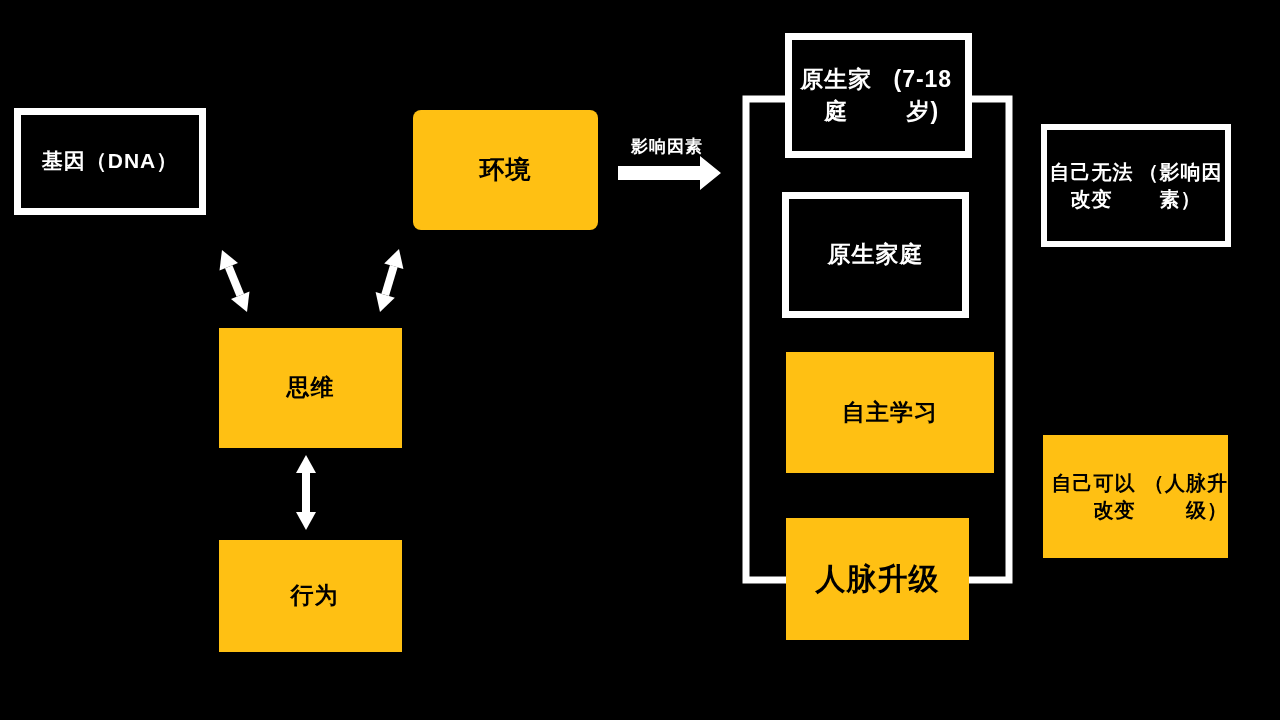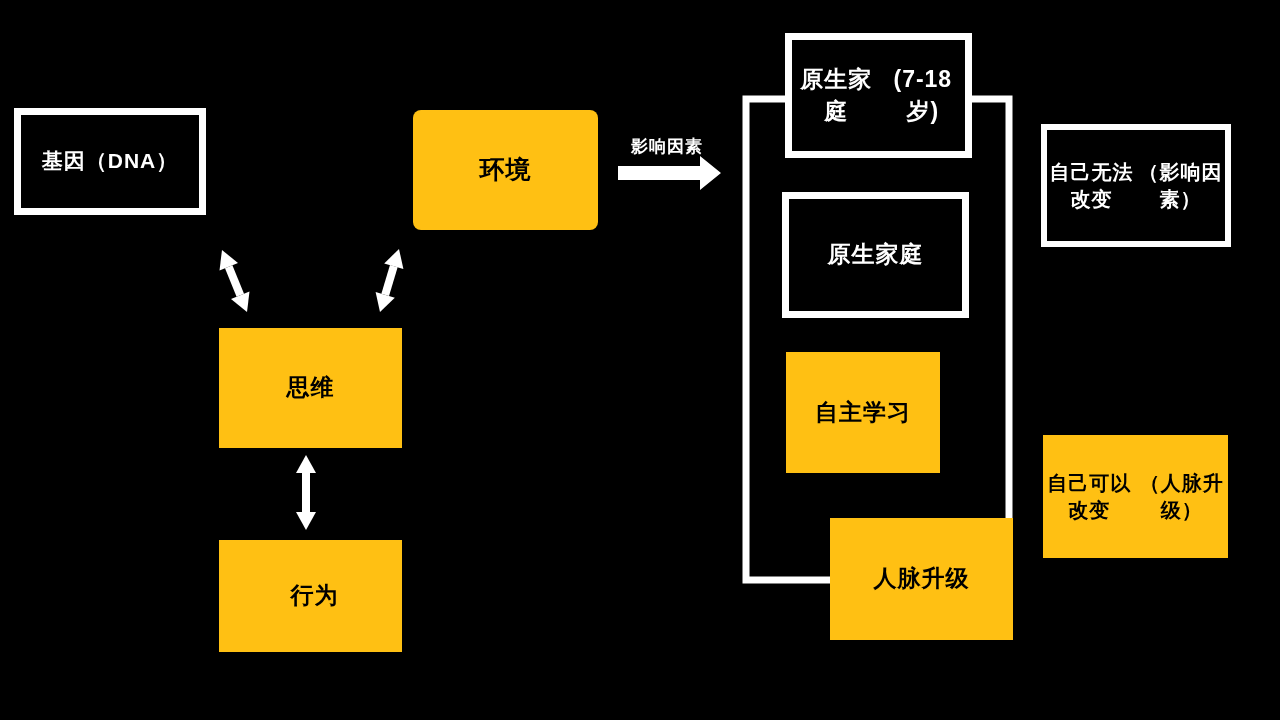--- a/index.html
+++ b/index.html
@@ -110,31 +110,31 @@
 
   <div class="node dark-node" style="left:785px; top:33px; width:187px; height:125px; font-size:23px;">
     <div>原生家庭</div>
     <div>(7-18岁)</div>
   </div>
 
   <div class="node dark-node" style="left:782px; top:192px; width:187px; height:126px; font-size:23px;">
     <div>原生家庭</div>
   </div>
 
-  <div class="node yellow-node" style="left:786px; top:352px; width:154px; height:121px; font-size:23px;">
+  <div class="node yellow-node" style="left:786px; top:352px; width:208px; height:121px; font-size:23px;">
     <div>自主学习</div>
   </div>
 
-  <div class="node yellow-node" style="left:786px; top:518px; width:183px; height:122px; font-size:23px;margin-left:44px;">
+  <div class="node yellow-node" style="left:786px; top:518px; width:183px; height:122px; font-size:30px;">
     <div>人脉升级</div>
   </div>
 
   <div class="node dark-node" style="left:1041px; top:124px; width:190px; height:123px; font-size:20px; border-width:6px;">
     <div>自己无法改变</div>
     <div>（影响因素）</div>
   </div>
 
-  <div class="node yellow-node" style="left:1043px; top:435px; width:185px; height:123px; font-size:20px;">
+  <div class="node yellow-node" style="left:1043px; top:435px; width:185px; height:123px; font-size:20px;text-align:right;">
     <div>自己可以改变</div>
     <div>（人脉升级）</div>
   </div>
 
 </div>
 
 </body></html>

